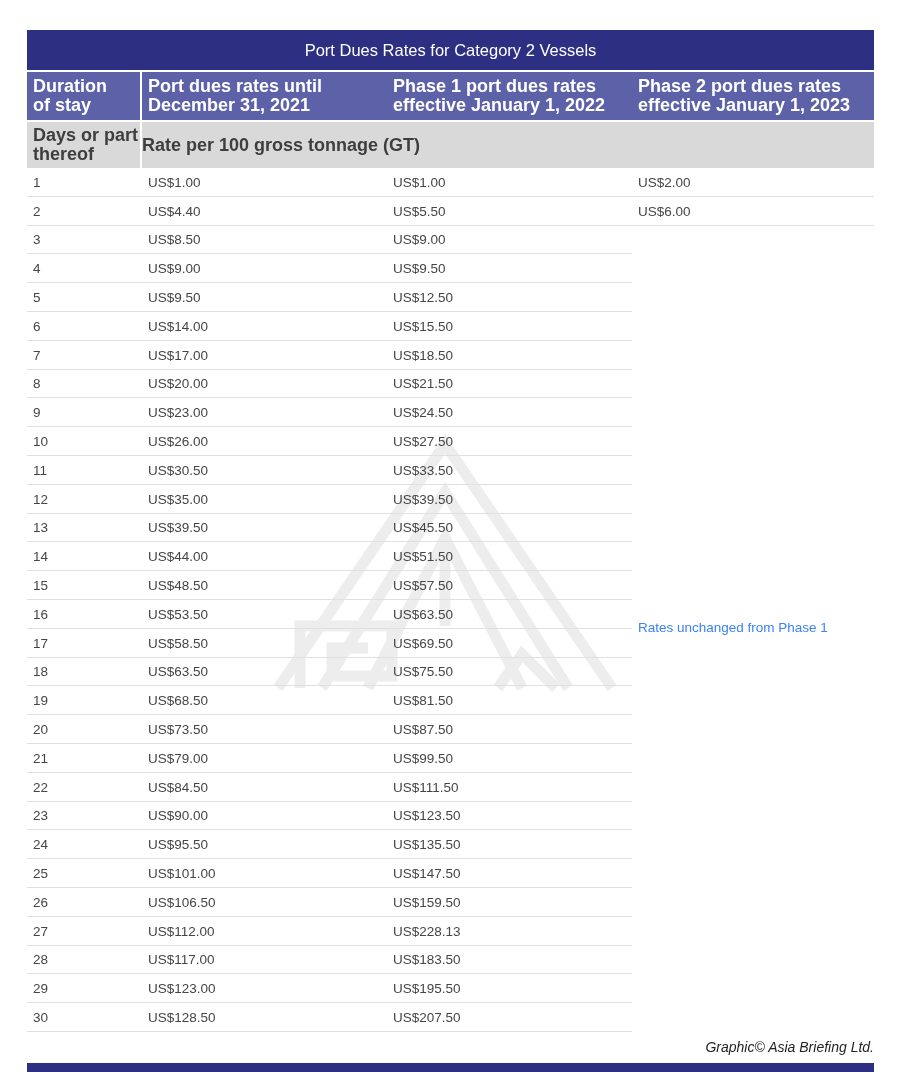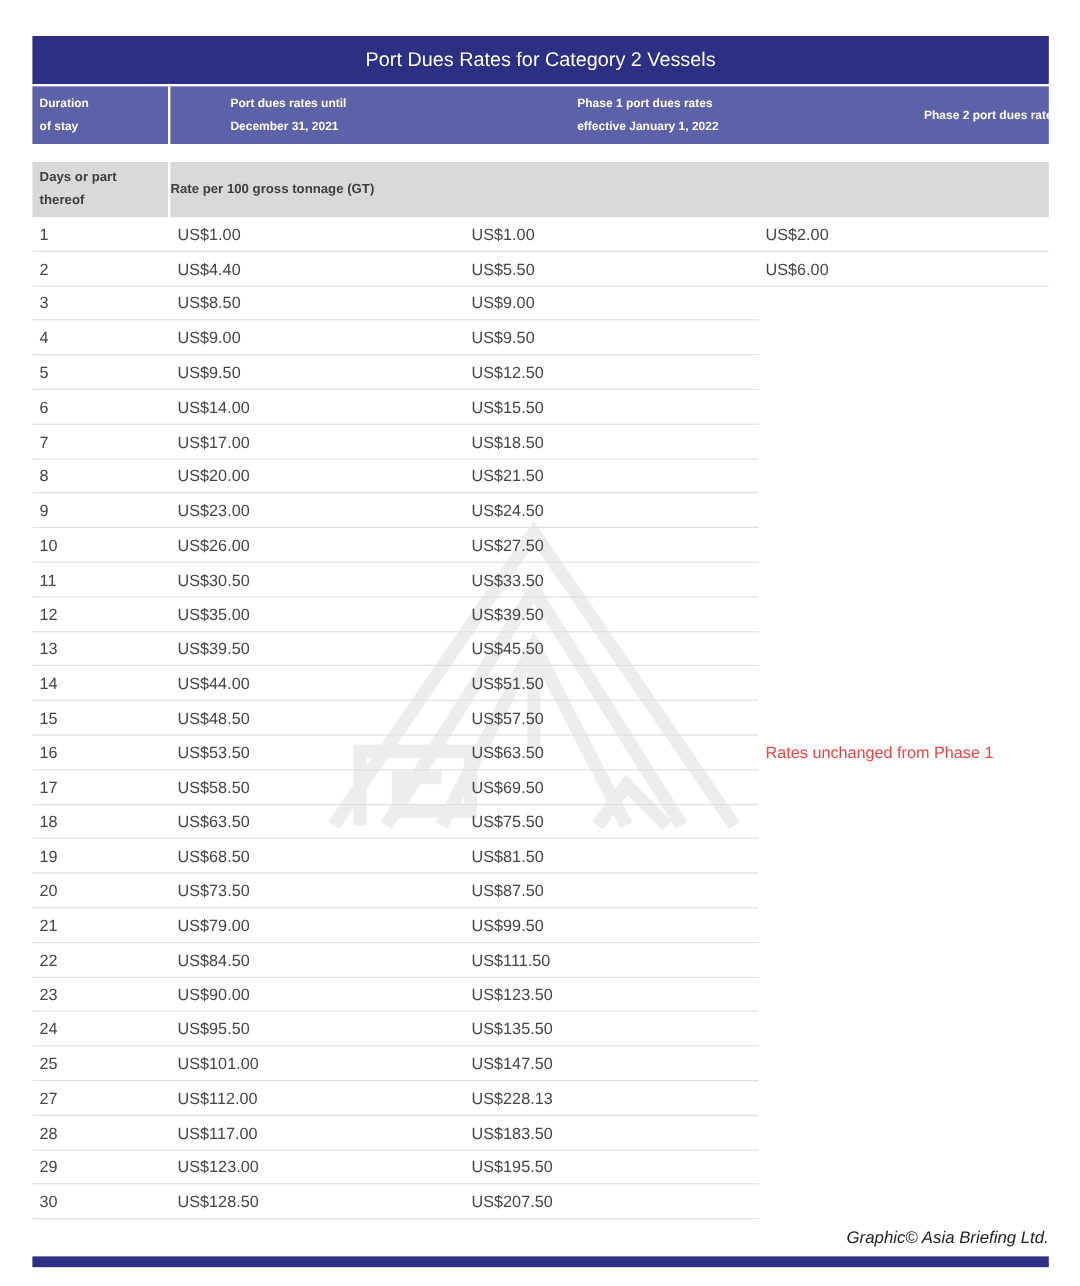--- a/index.html
+++ b/index.html
@@ -26,33 +26,33 @@
     color:#fff;font-weight:normal;font-size:16.5px;
     position:relative;z-index:1;
   }
   .headrow{
     margin-top:2px;
     background:var(--purple);
     height:48px;
     display:grid;
     grid-template-columns:115px 245px 245px 242px;
     align-items:center;
-    color:#fff;font-weight:bold;font-size:10px;line-height:19px;
-    position:relative;z-index:1;gap:44px;
+    color:#fff;font-weight:bold;font-size:18px;line-height:19px;
+    position:relative;z-index:1;
   }
   .headrow .cell, .subhead .cell{padding-left:6px;}
   .headrow .cell.sep, .subhead .cell.sep{border-right:2px solid #fff;height:100%;display:flex;flex-direction:column;justify-content:center;}
   .subhead{
-    margin-top:15px;
+    margin-top:2px;
     background:var(--grayband);
     height:46px;
     display:grid;
     grid-template-columns:115px 732px;
     align-items:center;
-    color:var(--headtext);font-weight:bold;font-size:11px;line-height:19px;
+    color:var(--headtext);font-weight:bold;font-size:18px;line-height:19px;
     position:relative;z-index:1;
   }
   .subhead .merged{text-align:left;padding-left:0;}
   .rows{position:relative;z-index:1;}
   .row{
     display:grid;
     grid-template-columns:115px 245px 245px 242px;
     height:28.8px;
     align-items:center;
     font-size:13.5px;color:var(--text);
@@ -60,21 +60,21 @@
   }
   .row .cell{padding-left:6px;}
   .row::after{
     content:'';position:absolute;bottom:0;left:0;height:1px;
     background:var(--divider);width:605px;
   }
   .row.full::after{width:100%;}
   .phase2-note{
     position:absolute;
     left:611px;top:590px;
-    font-size:13.5px;color:#ef4444;
+    font-size:13.5px;color:#3b82f6;
     z-index:1;white-space:nowrap;
   }
   .footer{
     margin-top:7px;
     text-align:right;
     font-style:italic;
     font-size:14px;color:#1f1f1f;
     height:17px;line-height:17px;
     position:relative;z-index:1;
   }
@@ -119,20 +119,21 @@
     <div class="cell">
       <div>Port dues rates until</div>
       <div>December 31, 2021</div>
     </div>
     <div class="cell">
       <div>Phase 1 port dues rates</div>
       <div>effective January 1, 2022</div>
     </div>
     <div class="cell">
       <div>Phase 2 port dues rates</div>
+      <div>effective January 1, 2023</div>
     </div>
   </div>
 
   <div class="subhead">
     <div class="cell sep">
       <div>Days or part</div>
       <div>thereof</div>
     </div>
     <div class="cell merged">Rate per 100 gross tonnage (GT)</div>
   </div>
@@ -282,20 +283,26 @@
         <div class="cell">US$135.50</div>
         <div class="cell"></div>
       </div>
       <div class="row">
         <div class="cell">25</div>
         <div class="cell">US$101.00</div>
         <div class="cell">US$147.50</div>
         <div class="cell"></div>
       </div>
       <div class="row">
+        <div class="cell">26</div>
+        <div class="cell">US$106.50</div>
+        <div class="cell">US$159.50</div>
+        <div class="cell"></div>
+      </div>
+      <div class="row">
         <div class="cell">27</div>
         <div class="cell">US$112.00</div>
         <div class="cell">US$228.13</div>
         <div class="cell"></div>
       </div>
       <div class="row">
         <div class="cell">28</div>
         <div class="cell">US$117.00</div>
         <div class="cell">US$183.50</div>
         <div class="cell"></div>

